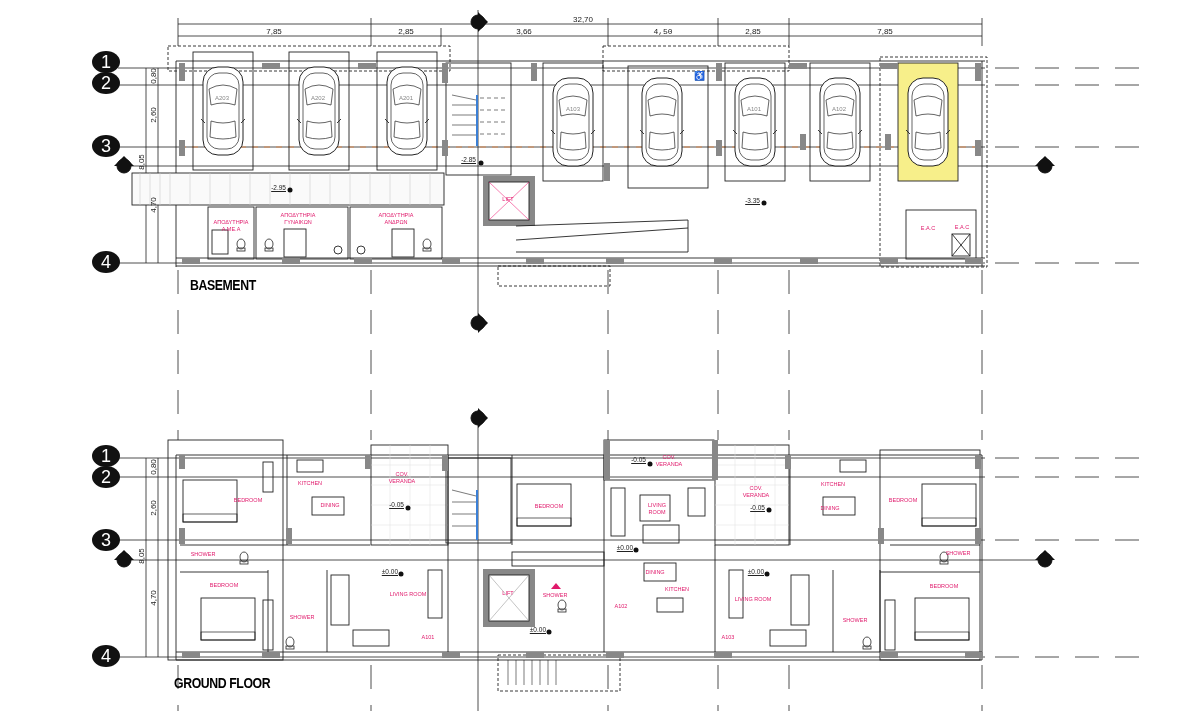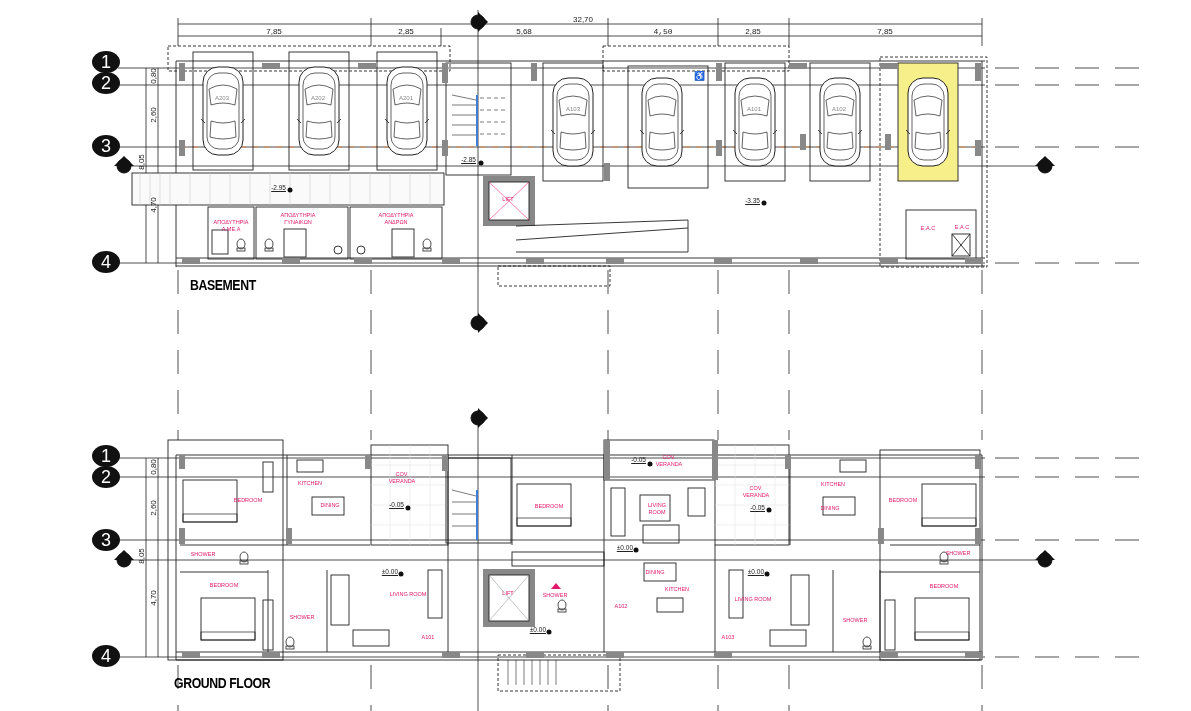--- a/index.html
+++ b/index.html
@@ -368,21 +368,21 @@
       <circle cx="769" cy="510" r="2.5"></circle>
     <circle cx="767" cy="574" r="2.5"></circle>
   </g>
   <path d="M551,589 L556,583 L561,589 Z" fill="#e0196b"></path>
 </svg>
 
 <div>
   <span class="dim" style="left:583px;top:24px;">32,70</span>
   <span class="dim" style="left:274px;top:36px;">7,85</span>
   <span class="dim" style="left:406px;top:36px;">2,85</span>
-  <span class="dim" style="left:524px;top:36px;">5,68</span>
+  <span class="dim" style="left:524px;top:36px;">3,66</span>
   <span class="dim" style="left:663px;top:36px;font-family:Liberation Mono, monospace;">4,50</span>
   <span class="dim" style="left:753px;top:36px;">2,85</span>
   <span class="dim" style="left:885px;top:36px;">7,85</span>
 
   <span class="dimv" style="left:153px;top:76px;">0,80</span>
   <span class="dimv" style="left:153px;top:115px;">2,60</span>
   <span class="dimv" style="left:153px;top:205px;">4,70</span>
   <span class="dimv" style="left:141px;top:162px;">8,05</span>
   <span class="dimv" style="left:153px;top:467px;">0,80</span>
   <span class="dimv" style="left:153px;top:508px;">2,60</span>

